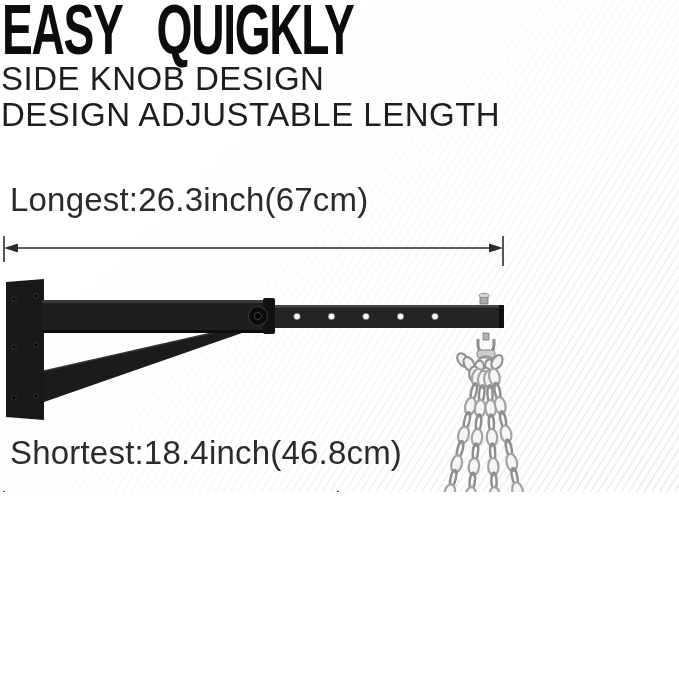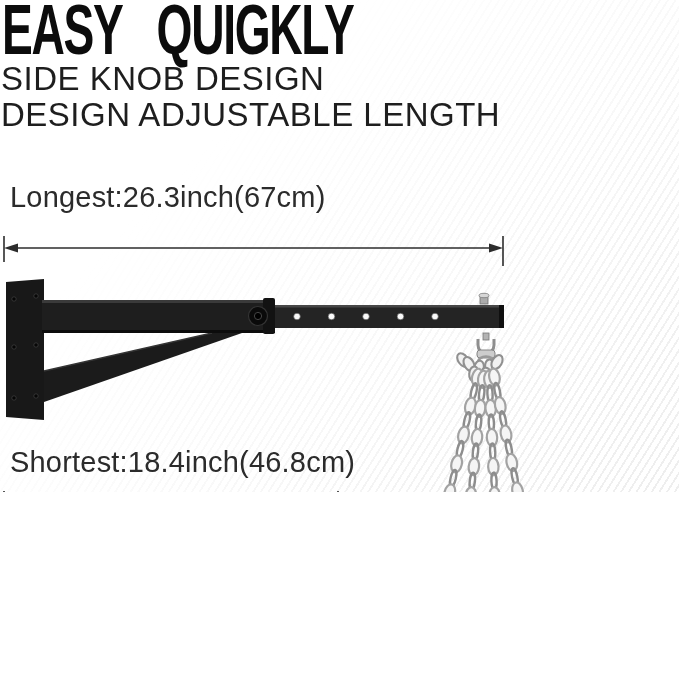--- a/index.html
+++ b/index.html
@@ -24,25 +24,25 @@
   }
   .subtitle{
     position:absolute;left:1px;margin:0;
     font-size:33px;font-weight:400;line-height:1.2;color:#1e1e1e;
     letter-spacing:0.5px;white-space:nowrap;
   }
   .subtitle.line1{top:59px;}
   .subtitle.line2{top:95px;}
   .dim-label{
     position:absolute;left:10px;margin:0;
-    font-size:29px;font-weight:400;line-height:1.2;color:#2b2b2b;
+    font-size:33px;font-weight:400;line-height:1.2;color:#2b2b2b;
     letter-spacing:0.2px;white-space:nowrap;
   }
   .dim-label.longest{top:180px;}
-  .dim-label.shortest{top:445px;}
+  .dim-label.shortest{top:433px;}
   svg.scene{position:absolute;left:0;top:0;}
 </style>
 </head>
 <body>
 
 <div class="stage">
 
   <div class="texture"></div>
   <div class="texture-fade"></div>
 

